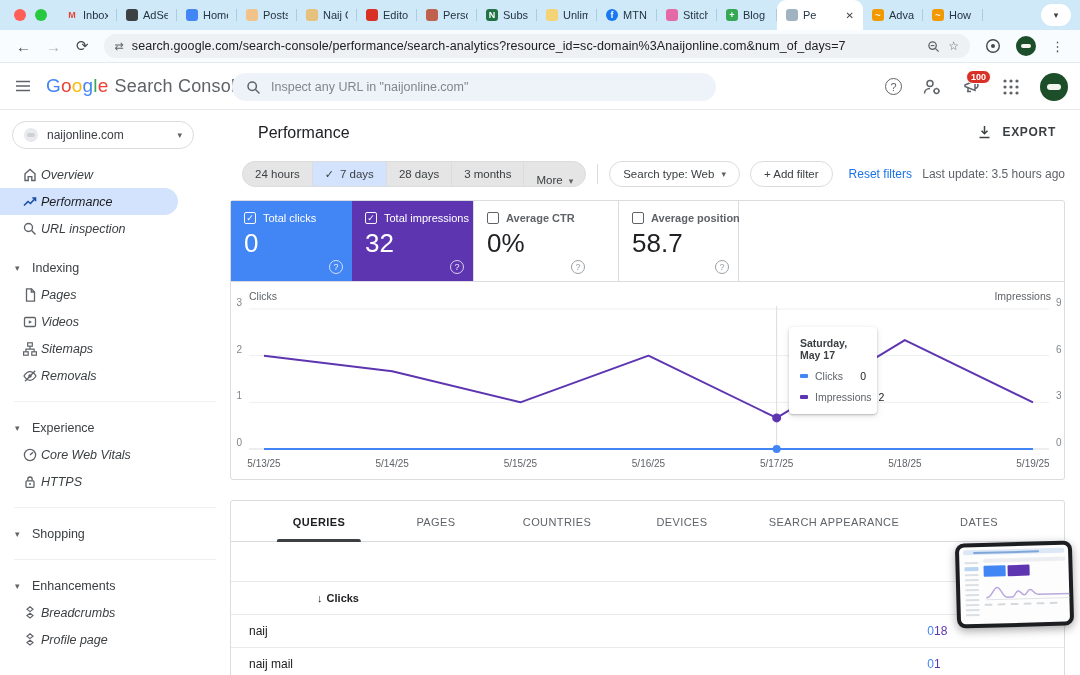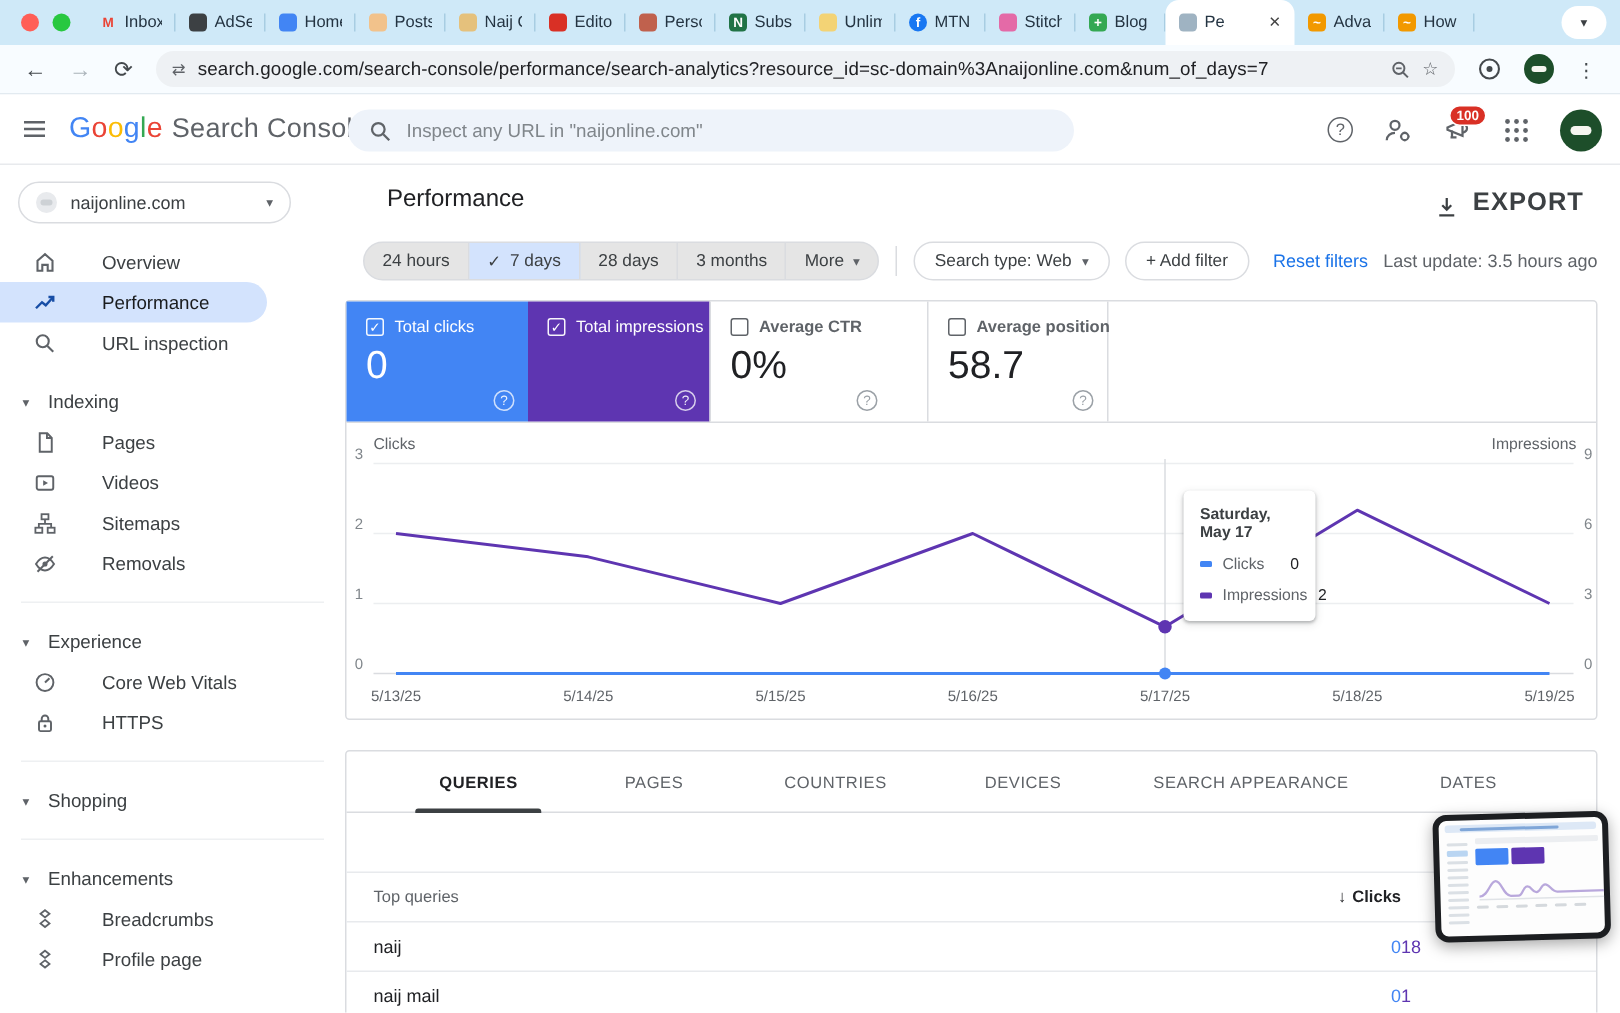--- a/index.html
+++ b/index.html
@@ -47,35 +47,35 @@
   .badge { position:absolute; top:-7px; left:4px; background:#d93025; color:#fff; font-size:9px; font-weight:bold; padding:1px 4px; border-radius:8px; border:1px solid #fff; }
   .avatar-lg { width:28px; height:28px; border-radius:50%; background:#1d4e2a; position:relative; }
   .avatar-lg:after { content:""; position:absolute; left:7px; top:11px; width:14px; height:6px; border-radius:3px; background:#f5f5ef; }
 
   
   .sidebar { position:absolute; top:110px; left:0; width:230px; bottom:0; background:#fff; }
   .property { margin:11px 0 12px 12px; width:182px; height:28px; border:1px solid #dadce0; border-radius:14px; display:flex; align-items:center; gap:9px; padding:0 11px; font-size:12px; color:#3c4043; }
   .prop-ic { width:14px; height:14px; border-radius:50%; background:#e8eaed; position:relative; flex:none; }
   .prop-ic:after { content:""; position:absolute; left:3px; top:5px; width:8px; height:4px; border-radius:2px; background:#cdd1d5; }
   .property .caret { margin-left:auto; color:#5f6368; font-size:9px; }
-  .nav-item { height:27px; display:flex; align-items:center; gap:30px; padding-left:22px; font-size:12.5px; color:#3c4043; position:relative; }
+  .nav-item { height:27px; display:flex; align-items:center; gap:3px; padding-left:22px; font-size:12.5px; color:#3c4043; position:relative;font-style:italic; }
   .nav-item svg { flex:none; }
   .nav-item.selected { background:#d3e3fd; border-radius:0 16px 16px 0; width:178px; color:#1a1c1e; }
   .nav-sec { height:26px; display:flex; align-items:center; gap:9px; padding-left:15px; font-size:12.5px; color:#3c4043; margin-top:13px; }
   .nav-sec .caret { font-size:9px; color:#5f6368; width:8px; }
   .side-div { height:1px; background:#eef0f2; margin:12px 14px 0 14px; }
 
   
   .main { position:absolute; left:230px; top:110px; width:850px; bottom:0; }
   .page-title { position:absolute; left:28px; top:14px; font-size:16px; color:#202124; }
-  .export-btn { position:absolute; right:24px; top:15px; display:flex; align-items:flex-end; gap:11px; font-size:17px; font-weight:bold; letter-spacing:.7px; color:#3c4043; }
+  .export-btn { position:absolute; right:24px; top:15px; display:flex; align-items:flex-start; gap:11px; font-size:12px; font-weight:bold; letter-spacing:.7px; color:#3c4043; }
   .filter-row { position:absolute; left:12px; right:15px; top:51px; height:26px; display:flex; align-items:center; }
   .seg { display:flex; border:1px solid #dadce0; border-radius:14px; overflow:hidden; height:26px; font-size:11.5px; color:#3c4043; background:#e5e5e5; }
   .seg > div { padding:0 12px; display:flex; align-items:center; gap:6px; border-right:1px solid #dadce0; white-space:nowrap; }
-  .seg > div:last-child { border-right:none; }
+  .seg > div:last-child { border-right:none;align-items:flex-end; }
   .seg .sel { background:#d3e3fd; }
   .seg .chk { font-size:11px; }
   .seg .caret { font-size:9px; color:#5f6368; }
   .v-div { width:1px; height:20px; background:#dadce0; margin:0 11px; }
   .pill { border:1px solid #dadce0; border-radius:14px; height:26px; padding:0 13px; font-size:11.5px; color:#3c4043; display:flex; align-items:center; gap:7px; background:#fff; white-space:nowrap; margin-right:10px; }
   .pill .caret { font-size:9px; color:#5f6368; }
   .reset { color:#1a73e8; font-size:12px; margin-left:6px; white-space:nowrap; }
   .last-update { margin-left:auto; color:#5f6368; font-size:12px; white-space:nowrap; }
 
   
@@ -448,20 +448,21 @@
             <span class="lab">Total clicks</span>
           </div>
         <div class="val">0</div>
         <span class="q">?</span>
       </div>
       <div class="mcard colored" style="background:#5e35b1">
         <div class="top">
             <span class="chk">✓</span>
             <span class="lab">Total impressions</span>
           </div>
+        <div class="val">32</div>
         <span class="q">?</span>
       </div>
       <div class="mcard white">
         <div class="top">
             <span class="chk"></span>
             <span class="lab">Average CTR</span>
           </div>
         <div class="val">0%</div>
         <span class="q">?</span>
       </div>
@@ -524,21 +525,20 @@
     <div class="dtabs">
       <span class="dtab active" style="left:88px">QUERIES</span>
       <span class="dtab" style="left:205px">PAGES</span>
       <span class="dtab" style="left:326px">COUNTRIES</span>
       <span class="dtab" style="left:451px">DEVICES</span>
       <span class="dtab" style="left:603px">SEARCH APPEARANCE</span>
       <span class="dtab" style="left:748px">DATES</span>
     </div>
     <div class="t-gap"></div>
     <div class="thead">
-      <span class="col-q">Top queries</span>
       <span class="col-c"><span class="arr">↓</span><span>Clicks</span></span>
       <span class="col-i"></span>
     </div>
     <div class="trow">
       <span class="col-q">naij</span>
       <span class="col-c" style="color:#4285f4">0</span>
       <span class="col-i" style="color:#5e35b1">18</span>
     </div>
     <div class="trow">
       <span class="col-q">naij mail</span>

